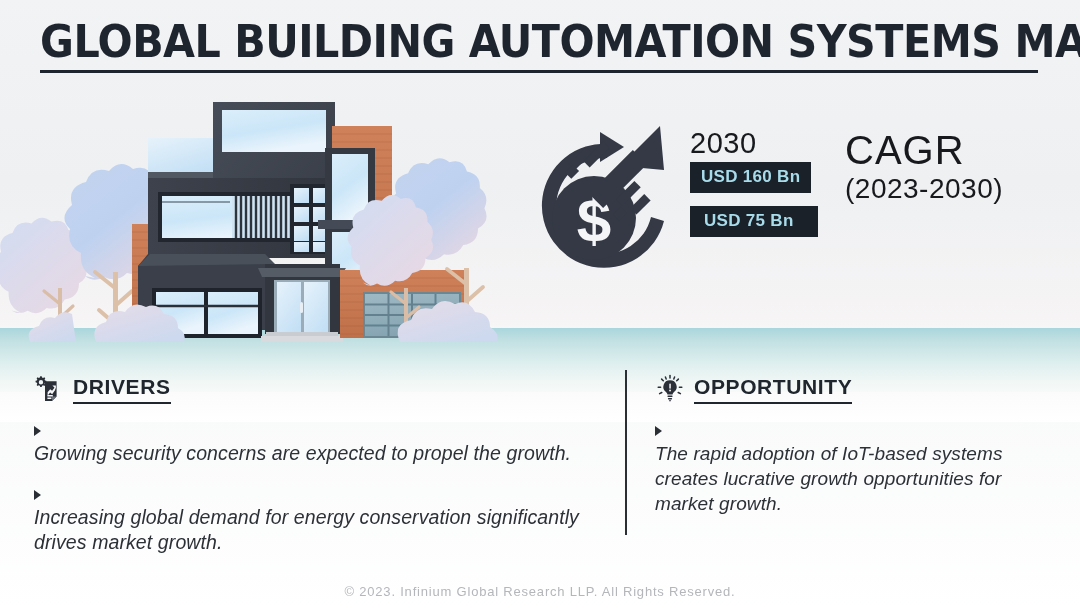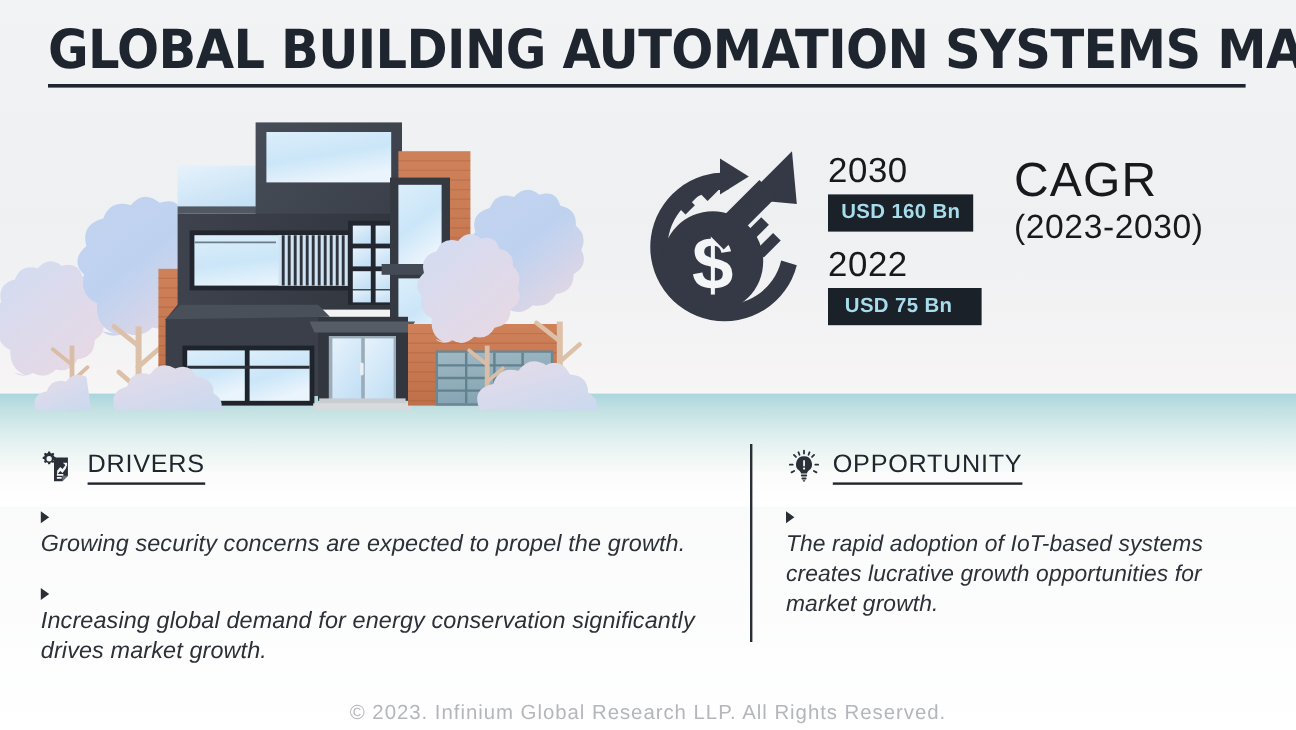--- a/index.html
+++ b/index.html
@@ -66,42 +66,42 @@
     position:absolute;left:625px;top:370px;width:2px;height:165px;background:#2a2f36;
   }
   
   .section{position:absolute;}
   .sec-drivers{left:34px;top:374px;width:575px;}
   .sec-opportunity{left:655px;top:374px;width:400px;}
   .sec-head{display:flex;align-items:center;gap:9px;}
   .sec-icon{width:30px;height:30px;flex:none;}
   .sec-title-wrap{display:inline-block;}
   .sec-title{
-    font-size:21px;font-weight:normal;color:#20262e;letter-spacing:0.6px;
+    font-size:21px;font-weight:bold;color:#20262e;letter-spacing:0.6px;
     line-height:24px;
   }
   .sec-underline{height:2px;background:#20262e;margin-top:3px;}
   .bullets{margin-top:14px;}
   .bullet{
     display:flex;align-items:flex-start;gap:5px;margin-bottom:16px;flex-direction:column;
   }
   .bullet-mark{
     flex:none;margin-top:8px;width:0;height:0;
     border-left:7px solid #2a2f36;
     border-top:5px solid transparent;border-bottom:5px solid transparent;
   }
   .bullet-text{
     font-style:italic;font-size:19.5px;line-height:25px;color:#2c3138;
     letter-spacing:0.1px;
   }
   .sec-opportunity .bullet-text{font-size:19px;line-height:25px;}
   
   .footer{
     position:absolute;left:0;top:584px;width:1080px;text-align:center;
-    font-size:17px;color:#b4b6ba;letter-spacing:0.8px;
+    font-size:13px;color:#b4b6ba;letter-spacing:0.8px;
   }
 </style>
 </head>
 <body>
 
 <div id="infographic">
 
   <div class="ground"></div>
   <div class="ground-fade"></div>
 
@@ -273,21 +273,20 @@
         </g>
       </svg>
     </div>
 
     <div class="stat-block stat-2030">
       <div class="stat-year">2030</div>
       <div class="stat-badge">USD 160 Bn</div>
     </div>
 
     <div class="stat-block stat-2022">
-      <div class="stat-year">2022</div>
       <div class="stat-badge">USD 75 Bn</div>
     </div>
   </div>
 
   <div class="cagr">
     <div class="cagr-label">CAGR</div>
     <div class="cagr-range">(2023-2030)</div>
   </div>
 
   <div class="v-divider"></div>

